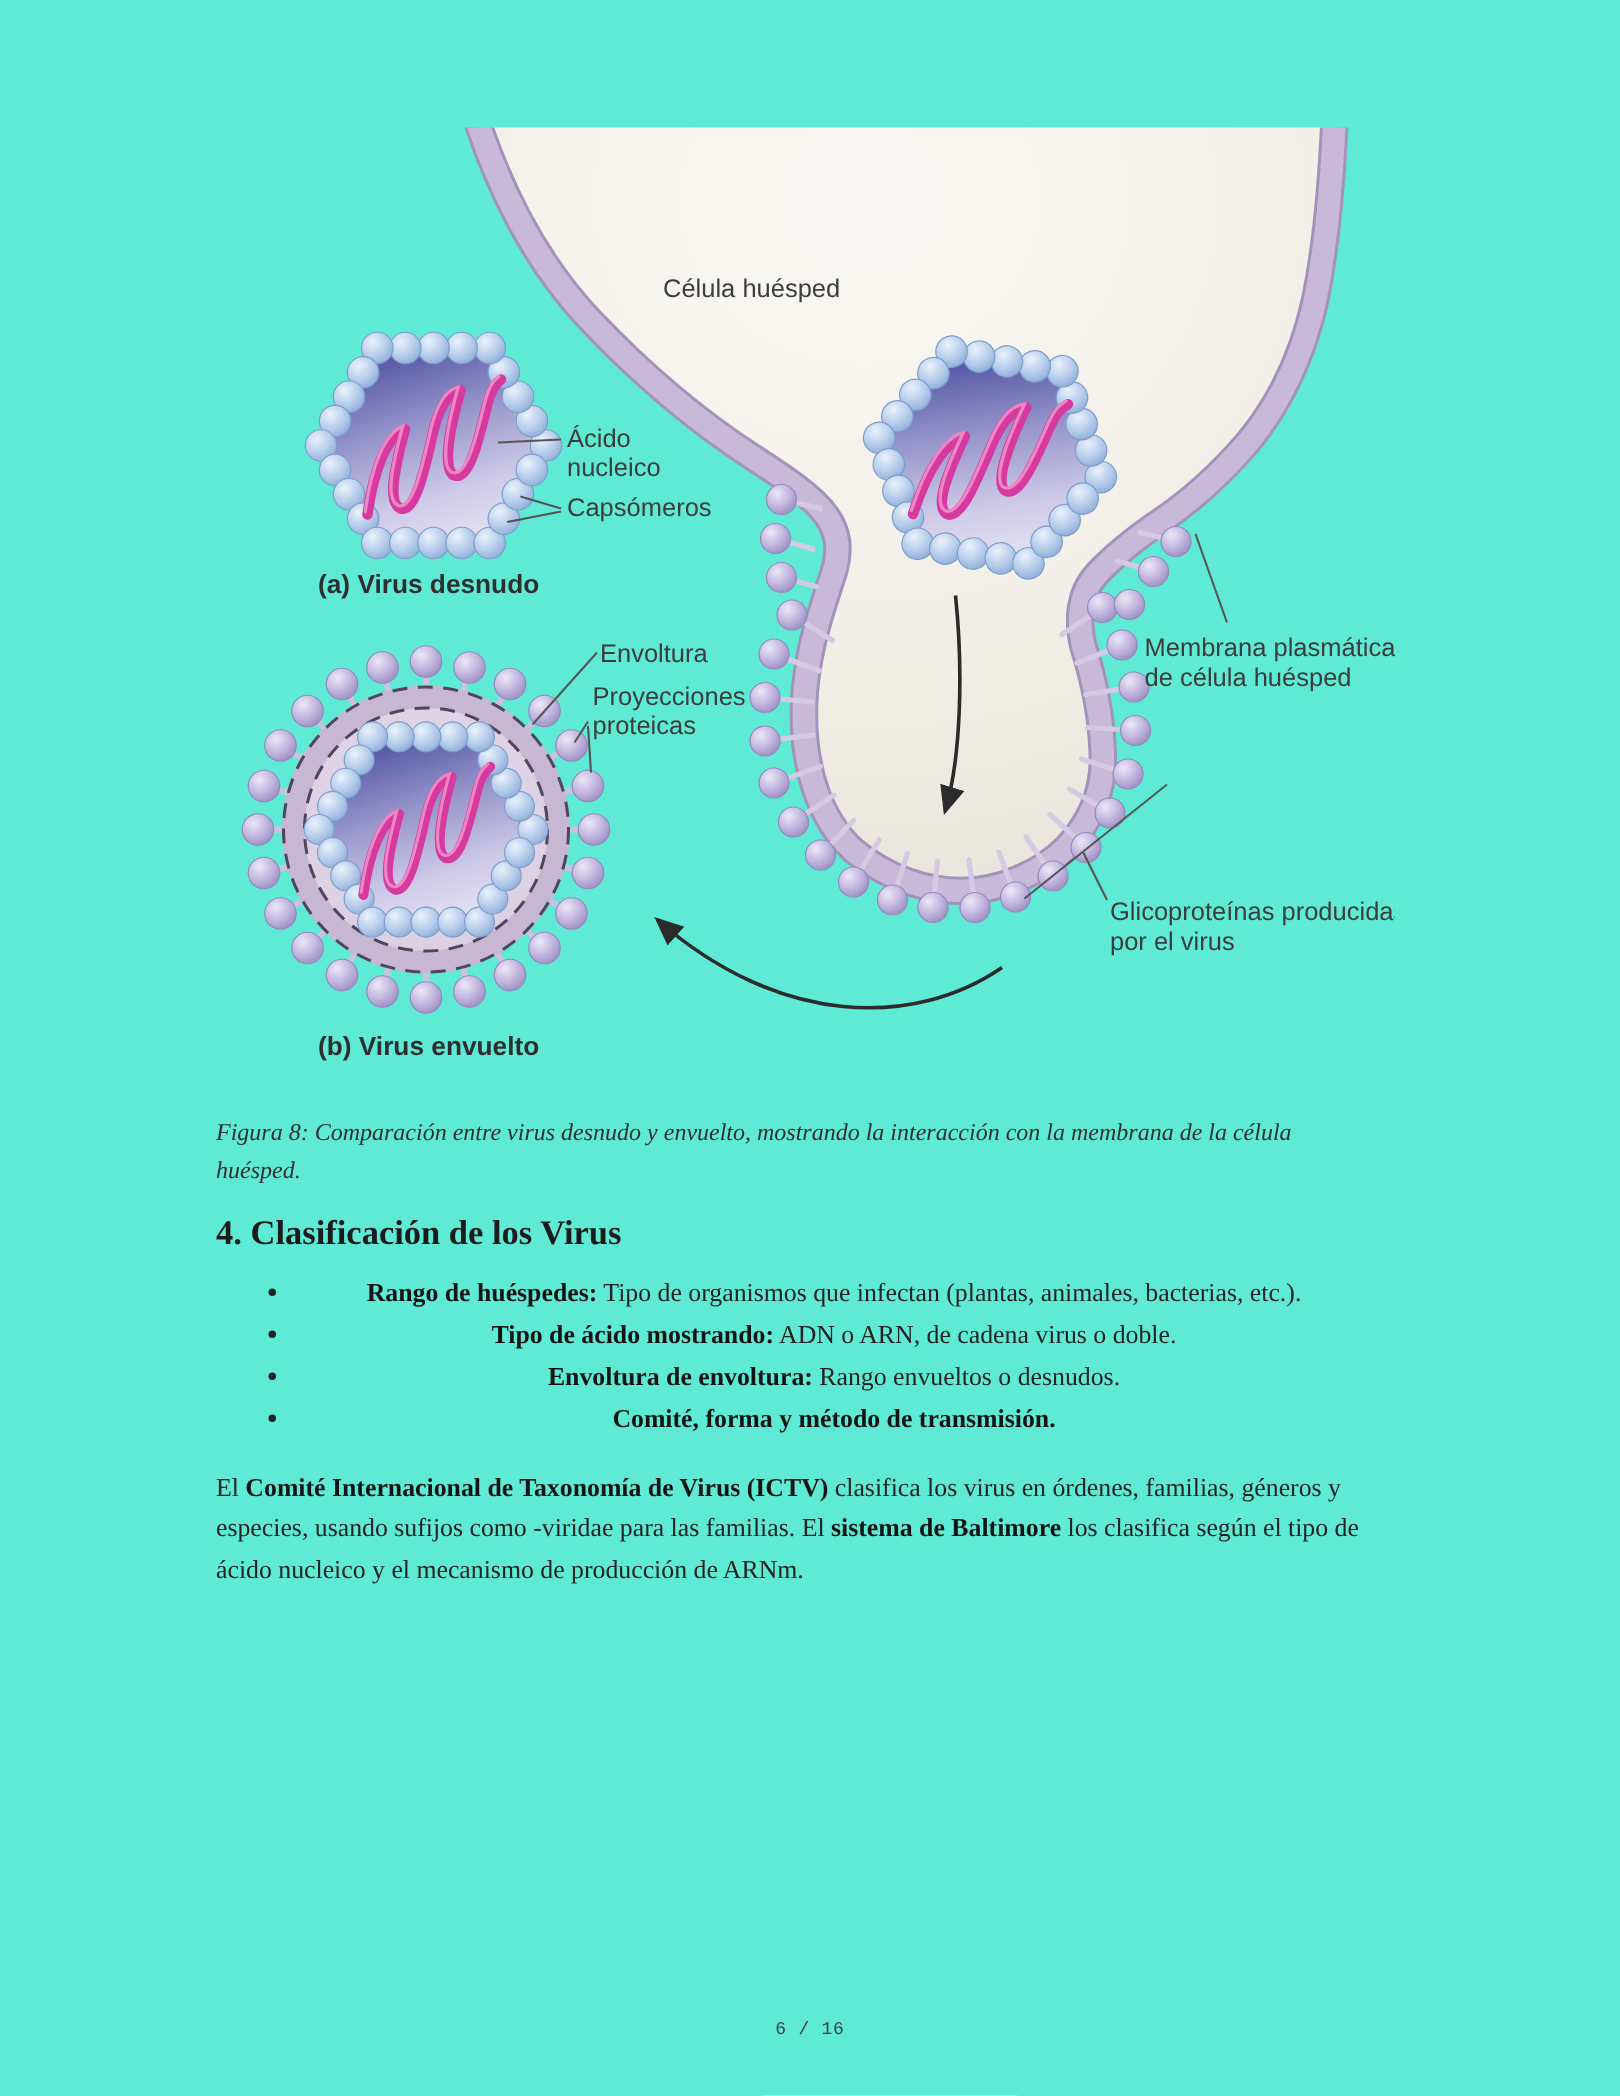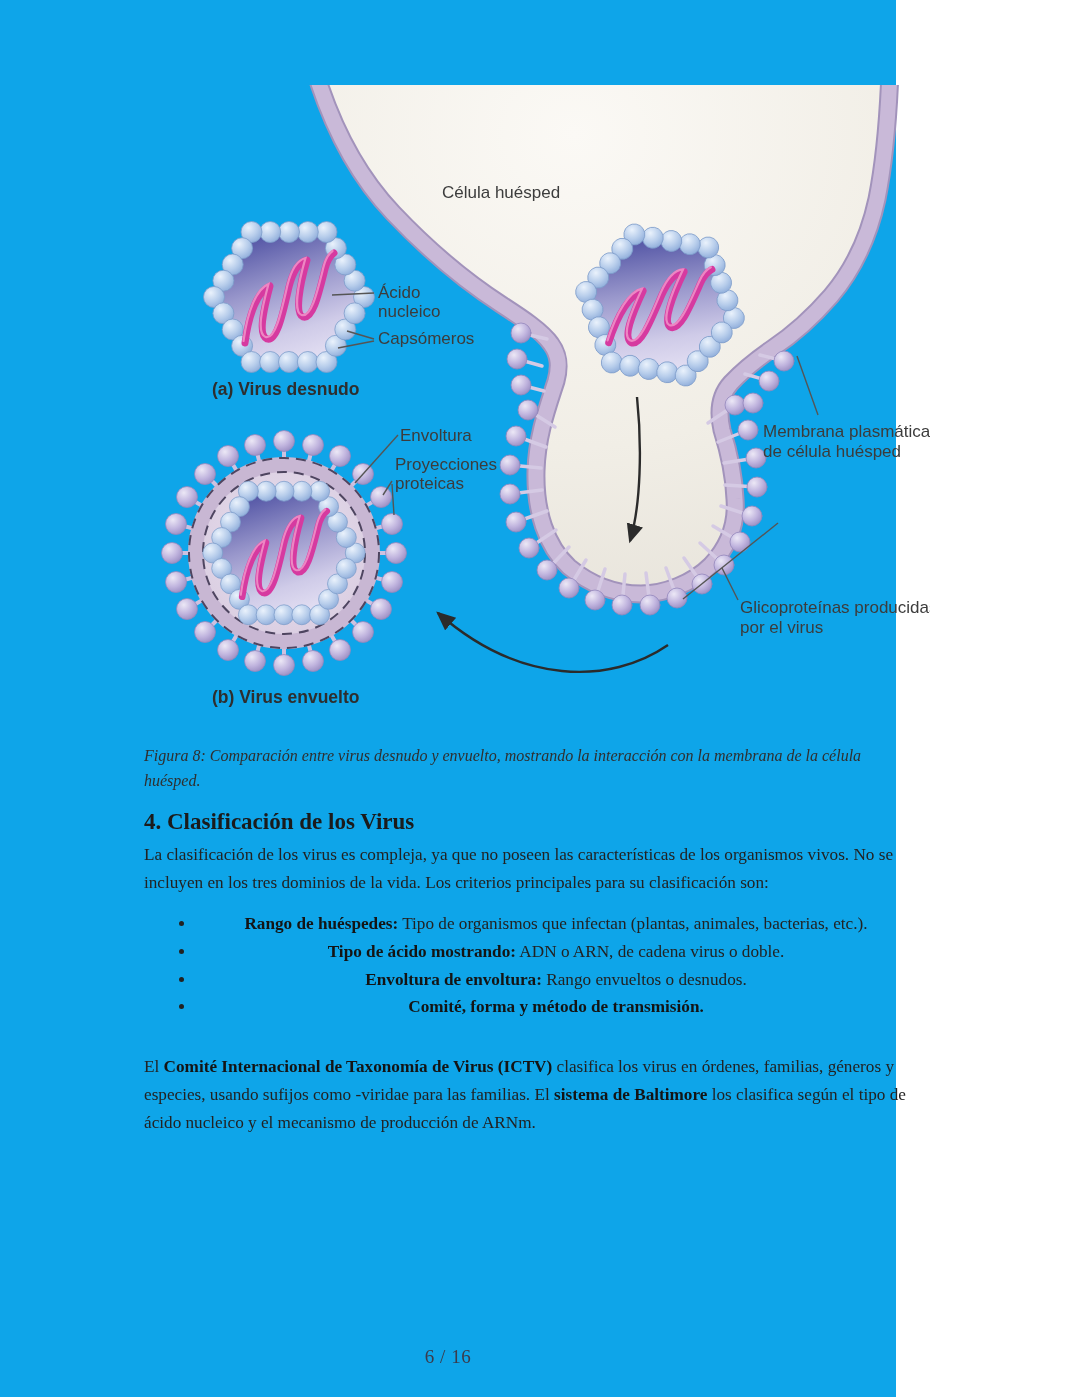--- a/index.html
+++ b/index.html
@@ -1,36 +1,36 @@
 <!DOCTYPE html>
 <html><head>
 <meta charset="utf-8">
 <style>
   html,body{margin:0;padding:0;}
   body{width:1080px;height:1397px;background:#ffffff;overflow:hidden;
        font-family:"Liberation Serif", serif;color:#222;}
-  .page{position:relative;width:896px;height:1397px;background:#0ea5e9;}
+  .page{position:relative;width:1080px;height:1397px;background:#5eead4;}
 
   
   .figure{position:absolute;left:150px;top:85px;width:780px;height:632px;}
   .figure text{font-family:"Liberation Sans", sans-serif;font-size:17px;fill:#3c3c3c;}
   .figure text.b{font-weight:bold;fill:#2e2e2e;font-size:17.5px;}
   .leader{stroke:#555;stroke-width:1.4;fill:none;}
 
   
   .content{position:absolute;left:144px;top:744px;width:772px;}
   .caption{font-style:italic;font-size:16px;line-height:1.55;color:#2f2f2f;margin:0 0 14px 0;}
   h2{font-size:23px;line-height:1.2;margin:12px 0 6px 0;color:#1b1b1b;font-weight:700;}
   p{font-size:17.2px;line-height:1.62;margin:4px 0 0 0;}
   ul{margin:13px 0 13px 0;padding-left:52px;}
   li{font-size:17.2px;line-height:1.62;text-align:center;}
   b{font-weight:700;color:#141414;}
-  .outro{margin-top:32px;font-family:Liberation Serif, serif;}
+  .outro{margin-top:18px;font-family:Liberation Serif, serif;}
   .footer{position:absolute;left:0;right:0;top:1346px;text-align:center;
-          font-family:Liberation Serif, serif;font-size:19px;color:#3b3b4b;letter-spacing:.5px;}
+          font-family:Liberation Mono, monospace;font-size:12px;color:#3b3b4b;letter-spacing:.5px;}
 </style>
 </head>
 <body>
 
 <div class="page">
 
   <svg class="figure" viewBox="0 0 780 632" xmlns="http://www.w3.org/2000/svg">
     <defs>
       <radialGradient id="cellGrad" cx="0.45" cy="0.12" r="1.0">
         <stop offset="0" stop-color="#fbf9f5"></stop>
@@ -258,21 +258,20 @@
       <text x="613" y="372">de célula huésped</text>
       <text x="590" y="528">Glicoproteínas producidas</text>
       <text x="590" y="548">por el virus</text>
       <text x="62" y="618" class="b">(b) Virus envuelto</text>
     </g>
   </svg>
 
   <div class="content">
     <div class="caption">Figura 8: Comparación entre virus desnudo y envuelto, mostrando la interacción con la membrana de la célula huésped.</div>
     <h2>4. Clasificación de los Virus</h2>
-    <p>La clasificación de los virus es compleja, ya que no poseen las características de los organismos vivos. No se incluyen en los tres dominios de la vida. Los criterios principales para su clasificación son:</p>
     <ul>
       <li><b>Rango de huéspedes:</b><span> Tipo de organismos que infectan (plantas, animales, bacterias, etc.).</span></li>
       <li><b>Tipo de ácido mostrando:</b><span> ADN o ARN, de cadena virus o doble.</span></li>
       <li><b>Envoltura de envoltura:</b><span> Rango envueltos o desnudos.</span></li>
       <li><b>Comité, forma y método de transmisión.</b></li>
     </ul>
     <p class="outro"><span>El </span><b>Comité Internacional de Taxonomía de Virus (ICTV)</b><span> clasifica los virus en órdenes, familias, géneros y especies, usando sufijos como -viridae para las familias. El </span><b>sistema de Baltimore</b><span> los clasifica según el tipo de ácido nucleico y el mecanismo de producción de ARNm.</span></p>
   </div>
 
   <div class="footer">6 / 16</div>

